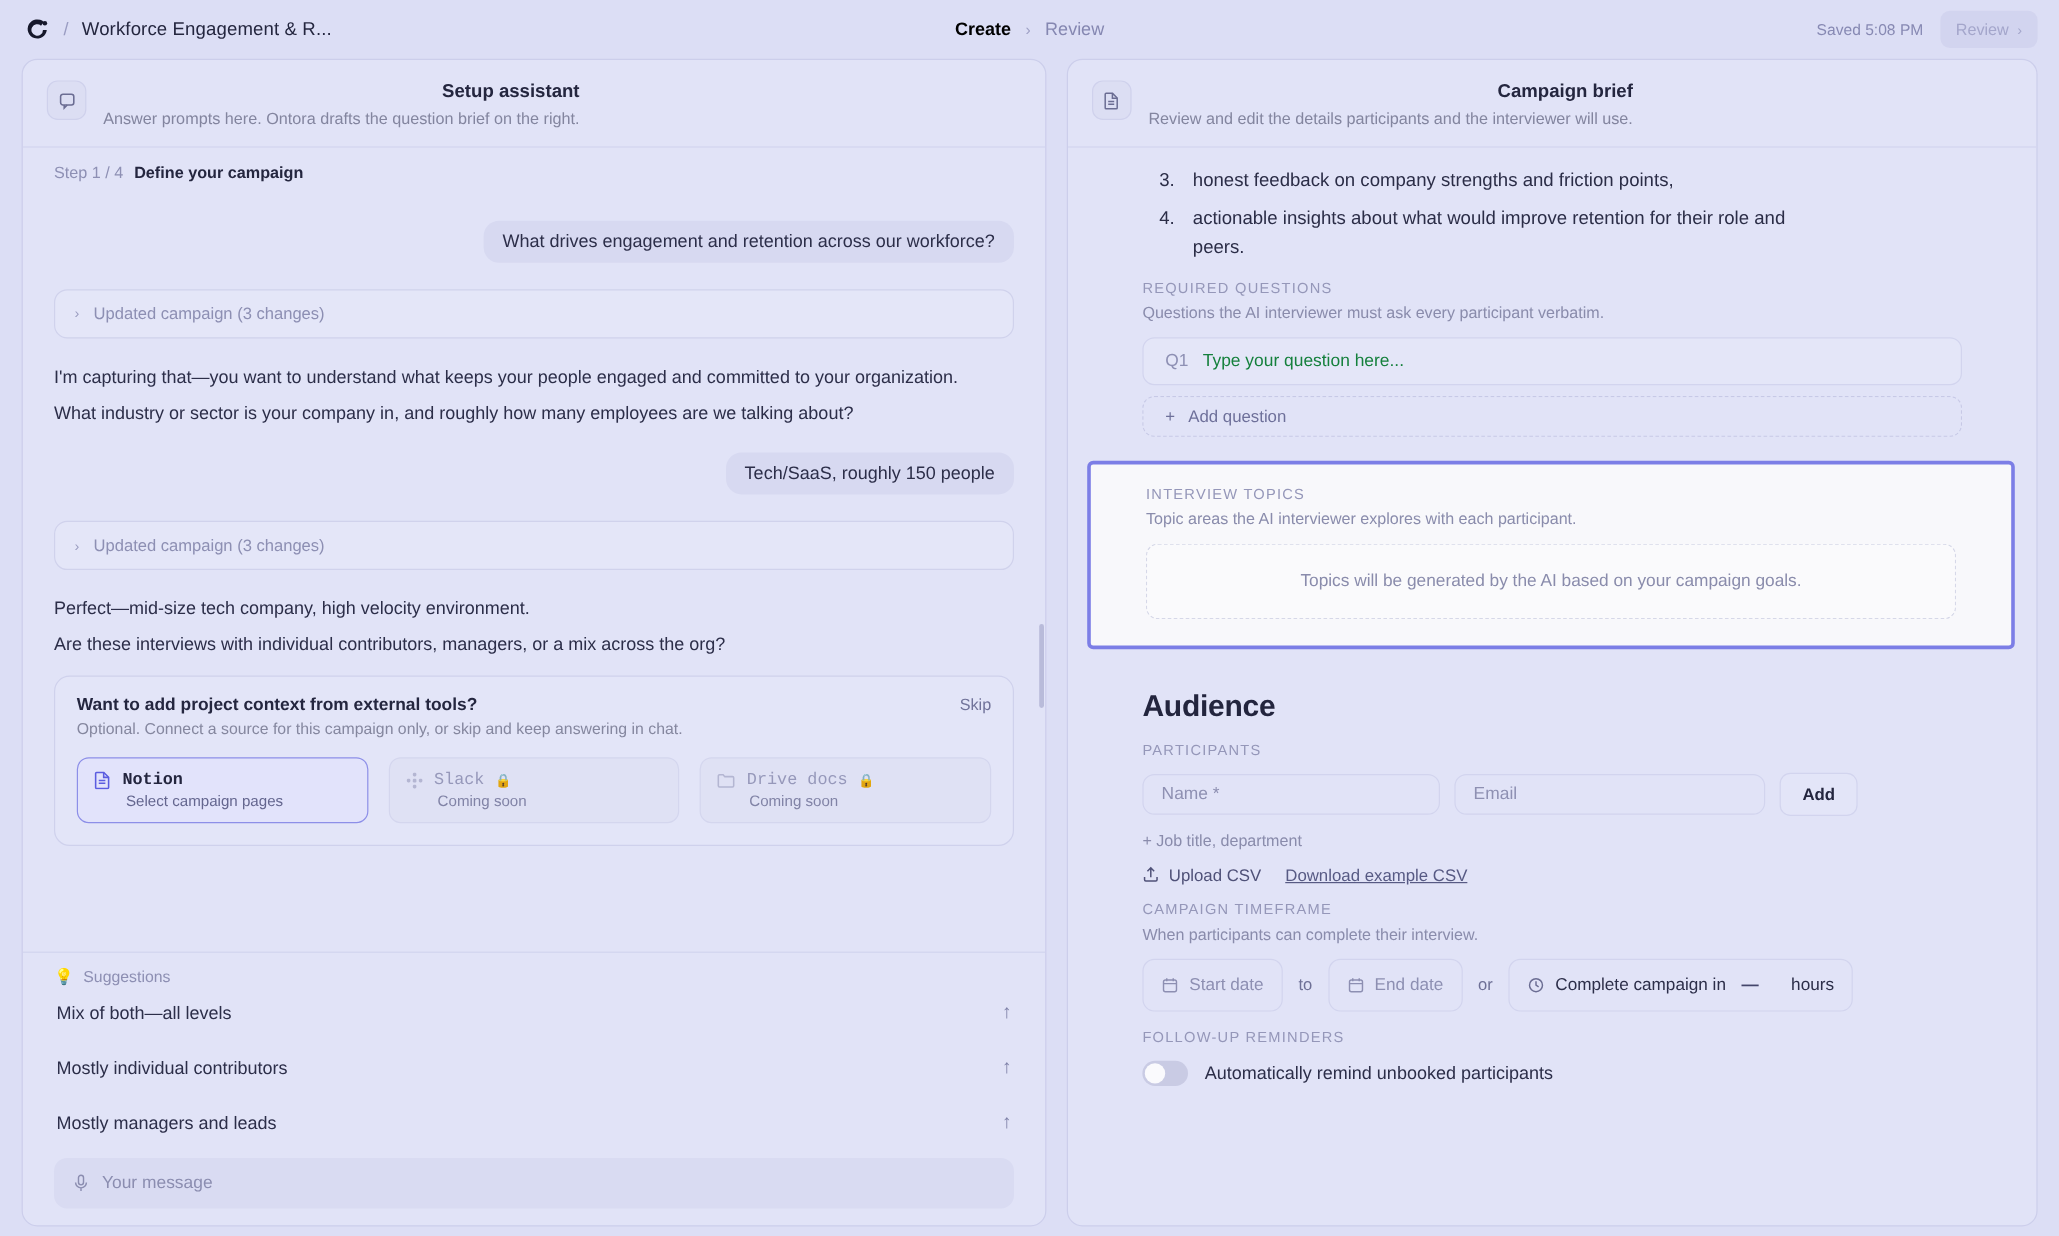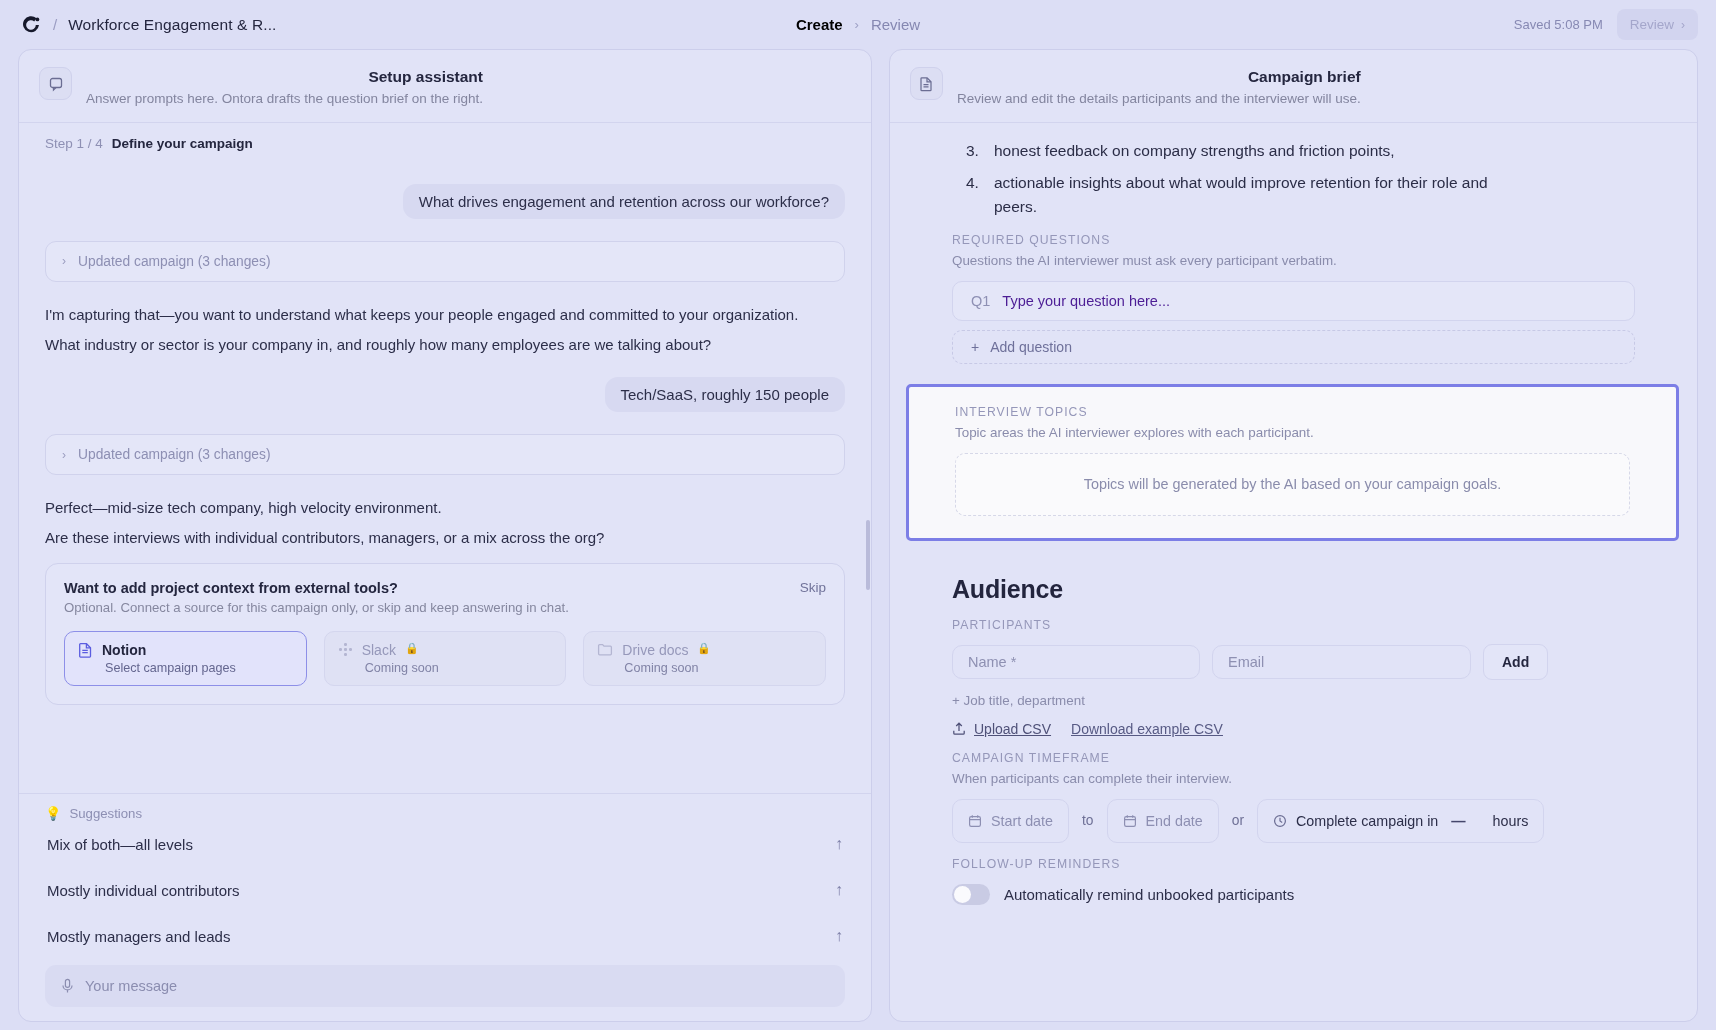--- a/index.html
+++ b/index.html
@@ -117,21 +117,21 @@
   .ctx-top { display: flex; align-items: flex-start; }
   .ctx-title { font-size: 14.5px; font-weight: 700; color: #24263f; }
   .ctx-sub { font-size: 13.2px; color: #85879f; margin-top: 4px; }
   .skip { margin-left: auto; font-size: 13.5px; color: #71739a; }
   .ctx-tools { display: flex; gap: 17px; margin-top: 16px; }
   .tool {
     flex: 1; border-radius: 10px; padding: 10px 13px;
     border: 1px solid #d4d6ee; background: #dfe1f4;
   }
   .tool.active { border: 1.5px solid #8d8fe8; background: #e2e3fb; }
-  .tool-row { display: flex; align-items: flex-start; gap: 9px; }
+  .tool-row { display: flex; align-items: flex-end; gap: 9px; font-family: Liberation Mono, monospace; }
   .tool-name { font-size: 14px; color: #23253e; font-weight: 700; }
   .tool.muted .tool-name { color: #9698ba; font-weight: 400; }
   .tool-sub { font-size: 12.6px; color: #8183a6; margin-top: 3px; margin-left: 27px; }
   .tool.active .tool-sub { color: #64668f; }
   .lock { font-size: 11px; color: #a4a6c6; }
 
   
   .suggestions { border-top: 1px solid #d2d4ee; padding: 12px 26px 0 26px; }
   .sug-head { display: flex; align-items: center; gap: 8px; font-size: 13.2px; color: #8d8fb3; }
   .sug-item {
@@ -176,21 +176,21 @@
     margin-top: 13px;
     border: 1px solid #d2d4ee;
     background: #e4e6f8;
     border-radius: 10px;
     height: 40px;
     display: flex; align-items: center; gap: 12px;
     padding: 0 18px;
     font-size: 14.5px;
   }
   .q-tag { color: #8e90b4; }
-  .q-ph { color: #4c1d95; }
+  .q-ph { color: #15803d; }
   .add-q {
     margin-top: 9px;
     border: 1px dashed #c7c9e6;
     border-radius: 10px;
     height: 34px;
     display: flex; align-items: center; gap: 11px;
     padding: 0 18px;
     font-size: 14px; color: #6e709a;
   }
 
@@ -230,21 +230,21 @@
   .inp.name { flex: 0 0 248px; }
   .inp.email { flex: 0 0 259px; }
   .add-btn {
     background: #e3e5f8; border: 1px solid #d2d4ee;
     border-radius: 9px; height: 36px; padding: 0 18px;
     font-size: 14px; font-weight: 700; color: #24263f;
     font-family: inherit;
     display: flex; align-items: center;
   }
   .tiny-link { margin-top: 13px; font-size: 13.4px; color: #8a8cac; }
-  .csv-row { display: flex; align-items: center; gap: 20px; margin-top: 13px; font-size: 14px; color: #4f5178; text-decoration: underline; }
+  .csv-row { display: flex; align-items: center; gap: 20px; margin-top: 13px; font-size: 14px; color: #4f5178; }
   .csv-up { display: flex; align-items: center; gap: 8px; }
   .csv-dl { text-decoration: underline; color: #575a84; }
 
   .tf-row { display: flex; align-items: center; gap: 13px; margin-top: 13px; }
   .pill {
     border: 1px solid #d2d4ee; background: #e1e3f7;
     border-radius: 10px; height: 44px;
     display: flex; align-items: center; gap: 9px;
     padding: 0 15px; font-size: 14.3px; color: #8d8fb2;
   }

